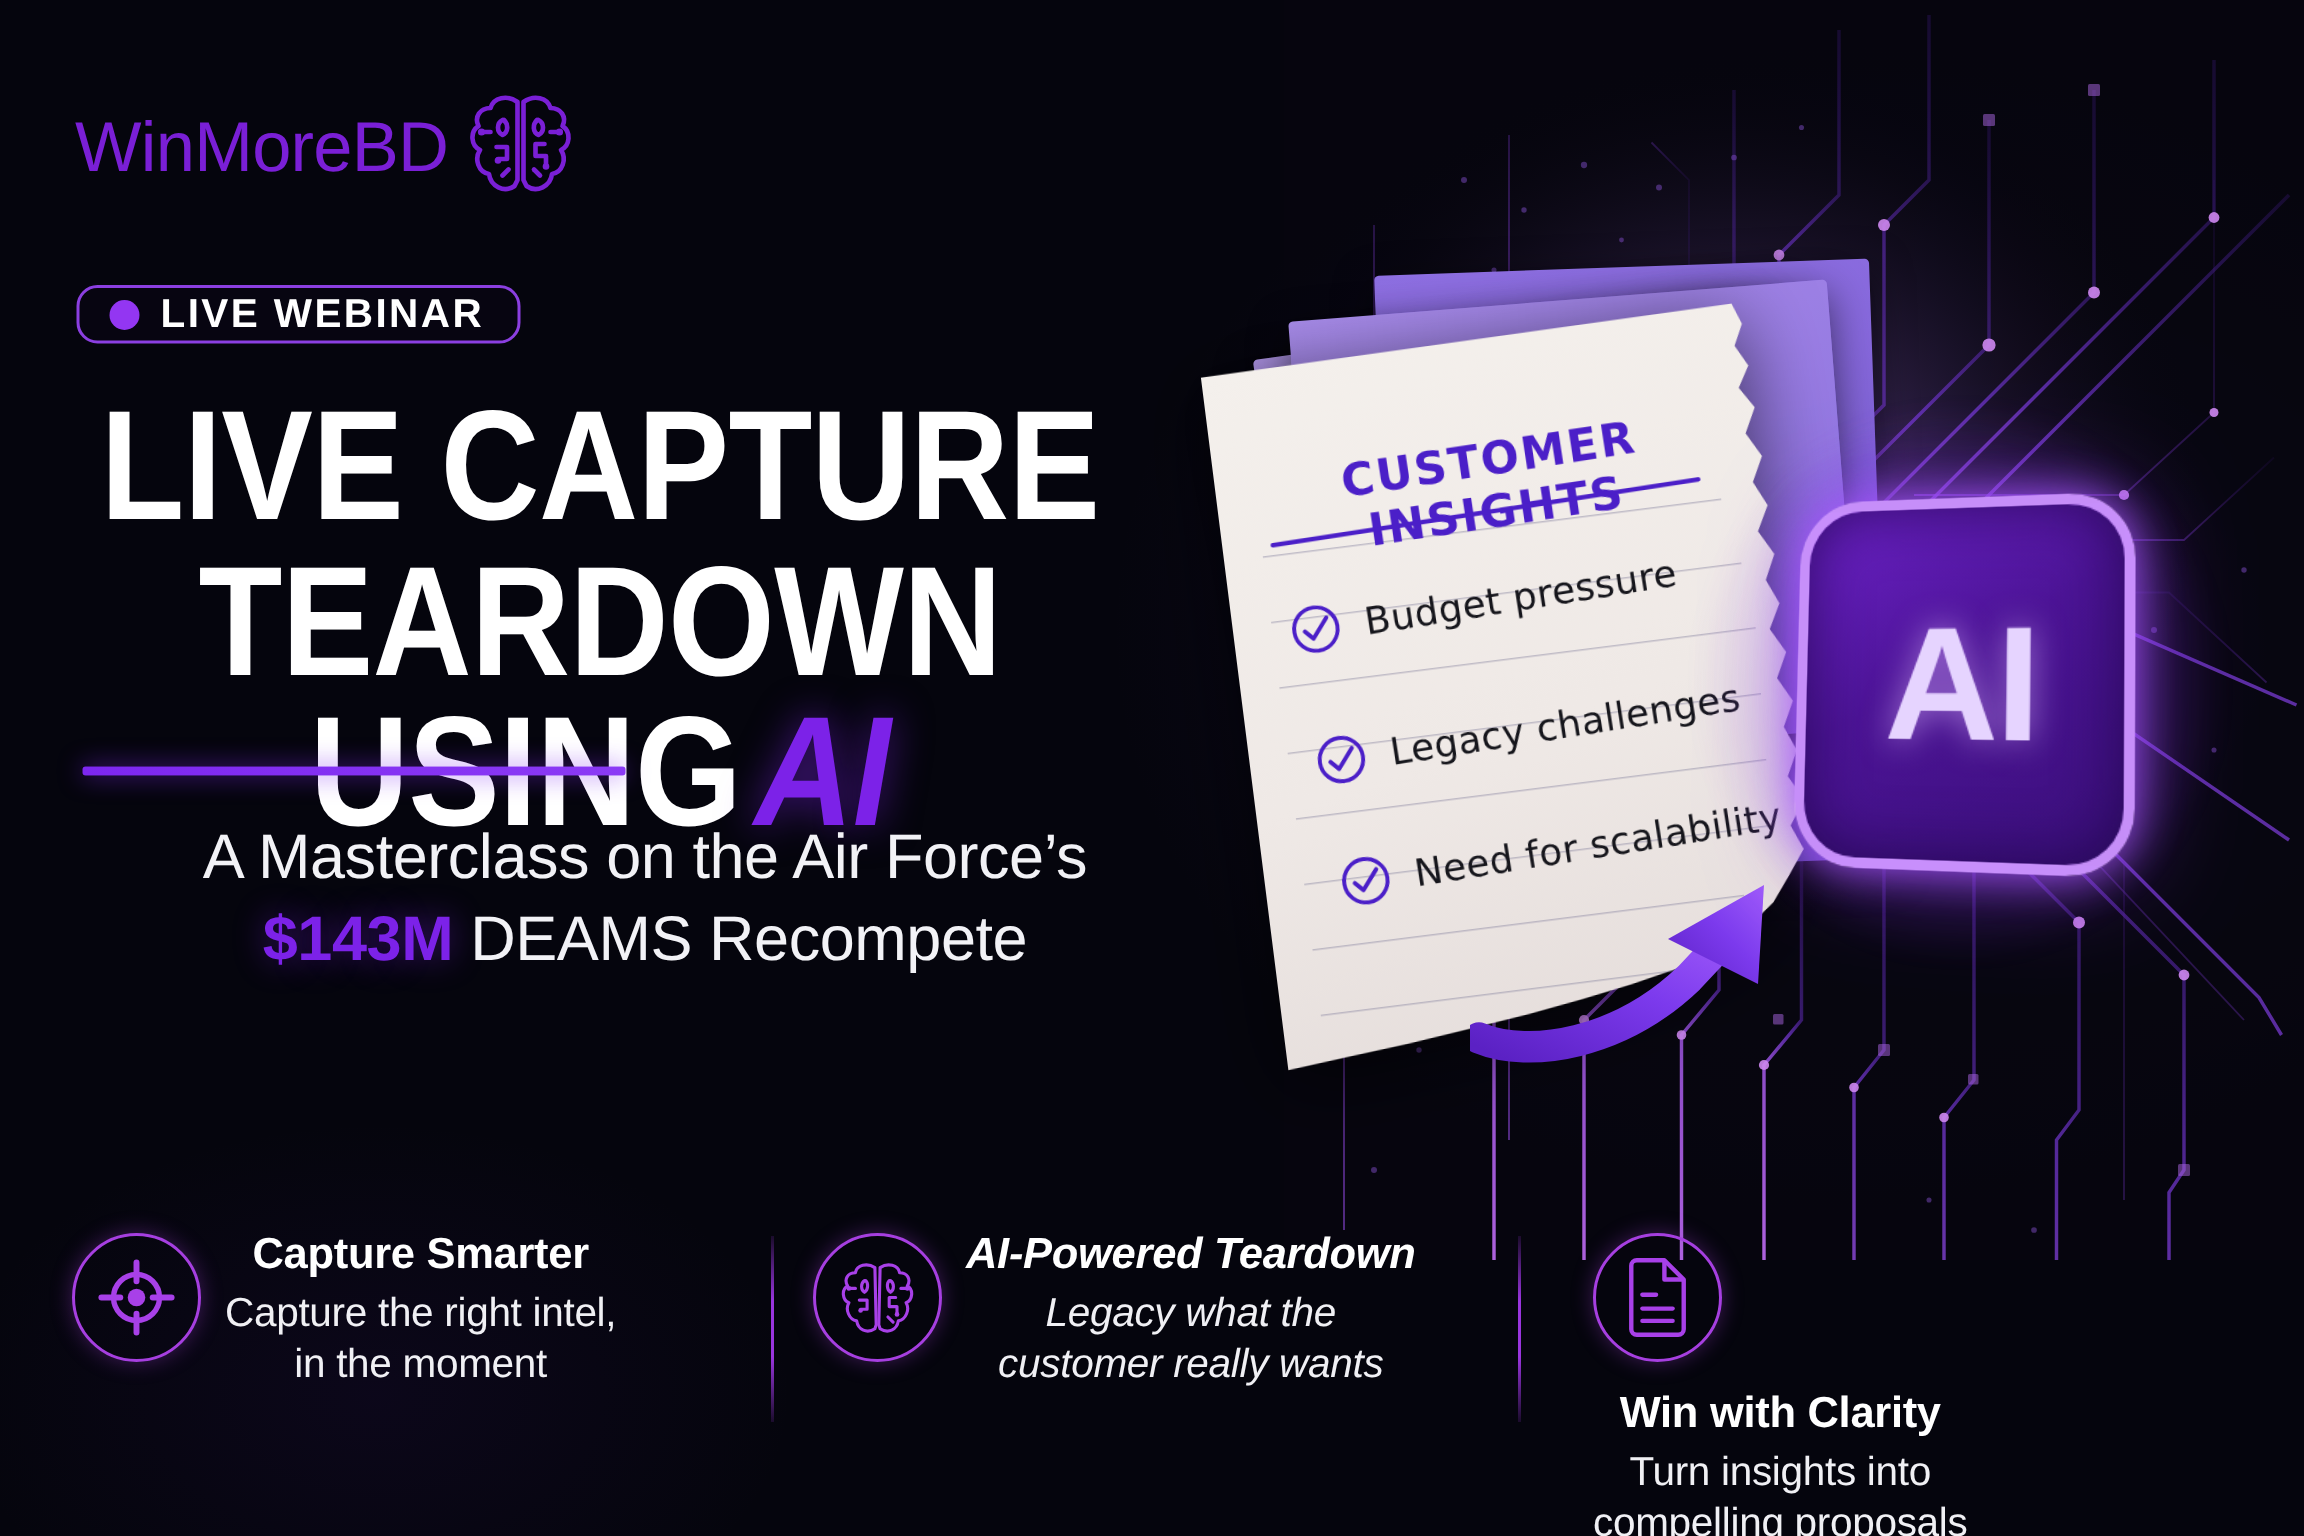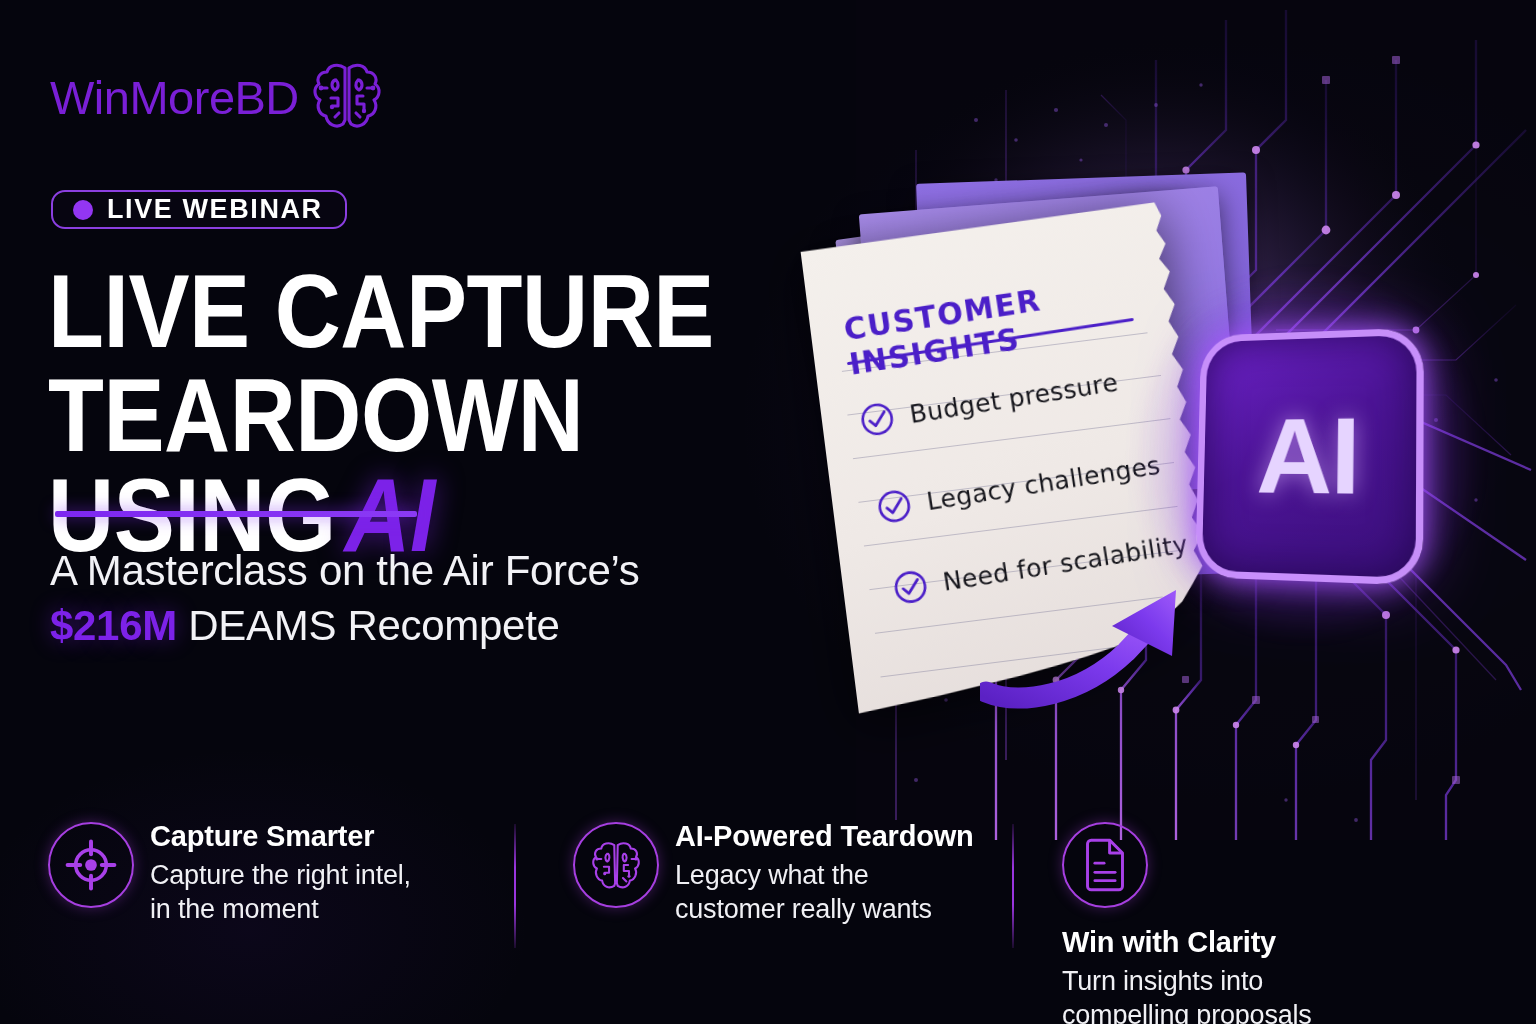--- a/index.html
+++ b/index.html
@@ -12,20 +12,21 @@
   }
   #stage {
     position:absolute; inset:0;
     width:1536px; height:1024px;
     background:
       radial-gradient(ellipse 520px 420px at 1330px 430px, rgba(120,40,230,0.30) 0%, rgba(80,25,170,0.14) 45%, rgba(0,0,0,0) 72%),
       radial-gradient(ellipse 700px 560px at 1230px 420px, rgba(60,20,130,0.22) 0%, rgba(0,0,0,0) 70%),
       radial-gradient(ellipse 400px 260px at 250px 930px, rgba(70,25,140,0.10) 0%, rgba(0,0,0,0) 70%),
       #05050d;
     overflow:hidden;
+    text-align:center;
   }
 
   
   .circuit-bg {
     position:absolute; right:0; top:0;
     width:680px; height:840px;
     opacity:0.95;
     pointer-events:none;
   }
 
@@ -197,21 +198,21 @@
   }
 
   
   .features {
     position:absolute; left:48px; top:818px;
     width:1452px; height:150px;
     display:flex; align-items:flex-start;
   }
   .feature { display:flex; align-items:flex-start; gap:16px; }
   .f1 { width:452px; }
-  .f2 { width:480px; padding-left:57px; }
+  .f2 { width:480px; padding-left:26px;font-style:italic; }
   .f3 { width:470px; padding-left:48px;flex-direction:column; }
   .feature-icon {
     width:86px; height:86px; flex:none;
     border-radius:50%;
     border:2px solid #a63fe0;
     display:flex; align-items:center; justify-content:center;
     box-shadow:0 0 14px rgba(166,63,224,0.35);
     margin-top:4px;
   }
   .feature-body { padding-top:2px; }
@@ -383,21 +384,21 @@
 
   <h1 class="headline">
     <span class="l1">LIVE CAPTURE</span>
     <span class="l2"><span>TEARDOWN USING</span><span class="ai">AI</span></span>
   </h1>
 
   <div class="rule"></div>
 
   <div class="subtitle">
     <div>A Masterclass on the Air Force’s</div>
-    <div><span class="amount">$216M</span><span> DEAMS Recompete</span></div>
+    <div><span class="amount">$143M</span><span> DEAMS Recompete</span></div>
   </div>
 
   <div class="notes">
     <div class="paper-back pb4"></div>
     <div class="paper-back pb3"></div>
     <div class="paper-back pb2"></div>
     <div class="paper-back pb1"></div>
 
     <div class="paper-main">
       <div class="paper-face"></div>

